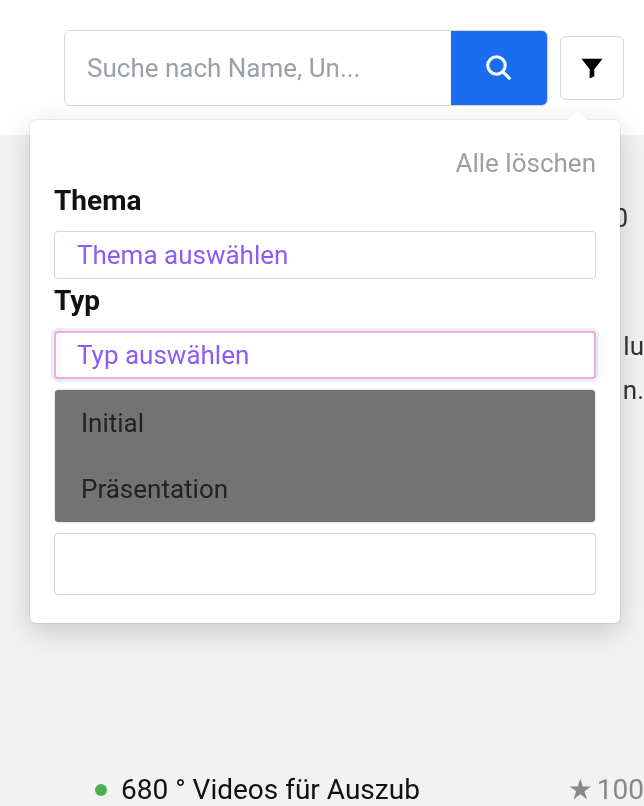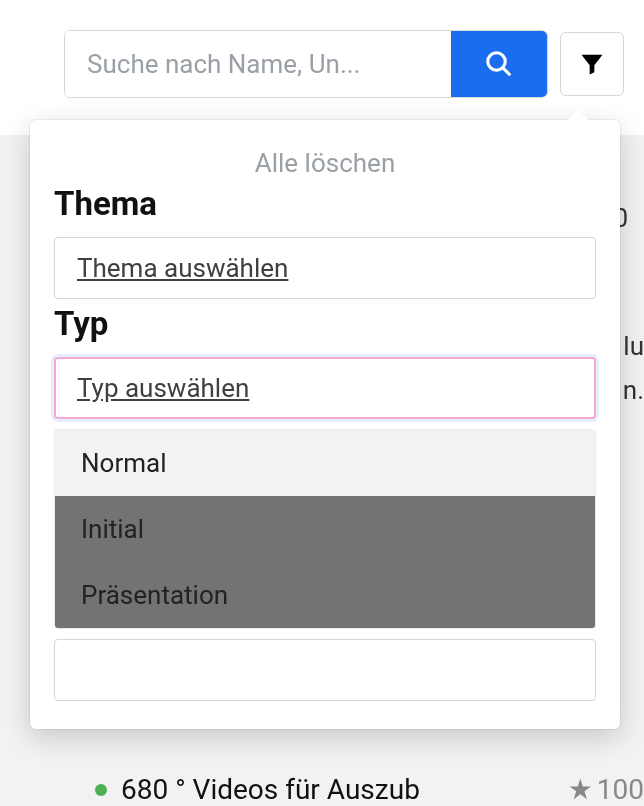--- a/index.html
+++ b/index.html
@@ -18,21 +18,21 @@
     .topbar {
       display: flex;
       align-items: center;
       gap: 12px;
       padding: 30px 20px 30px 64px;
       background: #fff;
     }
     .search-group {
       display: flex;
       flex: 1;
-      height: 68px;
+      height: 76px;
       border: 1px solid #d6d6d6;
       border-radius: 6px;
       overflow: hidden;
     }
     .search-input {
       flex: 1;
       border: none;
       outline: none;
       padding: 0 22px;
       font-size: 26px;
@@ -104,46 +104,45 @@
       position: absolute;
       top: -10px;
       right: 30px;
       width: 0;
       height: 0;
       border-left: 12px solid transparent;
       border-right: 12px solid transparent;
       border-bottom: 12px solid #fff;
     }
     .clear-all {
-      text-align: center;
+      text-align: right;
       color: #9aa0a6;
       font-size: 26px;
       cursor: pointer;
       margin-bottom: 6px;
     }
     .field-label {
-      font-size: 33px;
+      font-size: 28px;
       font-weight: 700;
       color: #111;
       margin-top: 5px;
       margin-bottom: 14px;
     }
     .select-box {
       width: 100%;
-      height: 62px;
+      height: 48px;
       border: 1px solid #d6d6d6;
       border-radius: 4px;
       padding: 0 22px;
       font-size: 26px;
-      color: #404040;
+      color: #8b5cf6;
       display: flex;
       align-items: center;
       background: #fff;
       cursor: text;
-      text-decoration: underline;
     }
     .select-box.focused {
       border: 2px solid #f9a8d4;
       box-shadow: 0 0 0 3px rgba(74,140,240,0.15);
       padding: 0 21px;
     }
     .dropdown {
       border: 1px solid #eaeaea;
       border-radius: 4px;
       margin-top: 10px;
@@ -228,21 +227,20 @@
   <div class="select-box">
     <span>Thema auswählen</span>
   </div>
 
   <div class="field-label">Typ</div>
   <div class="select-box focused">
     <span>Typ auswählen</span>
   </div>
 
   <div class="dropdown">
-    <div class="dropdown-item highlight">Normal</div>
     <div class="dropdown-item">Initial</div>
     <div class="dropdown-item">Präsentation</div>
   </div>
 
   <div class="bottom-input"></div>
 </div>
 
 <div class="list-row">
   <div class="dot"></div>
   <span>680 ° Videos für Auszub</span>

